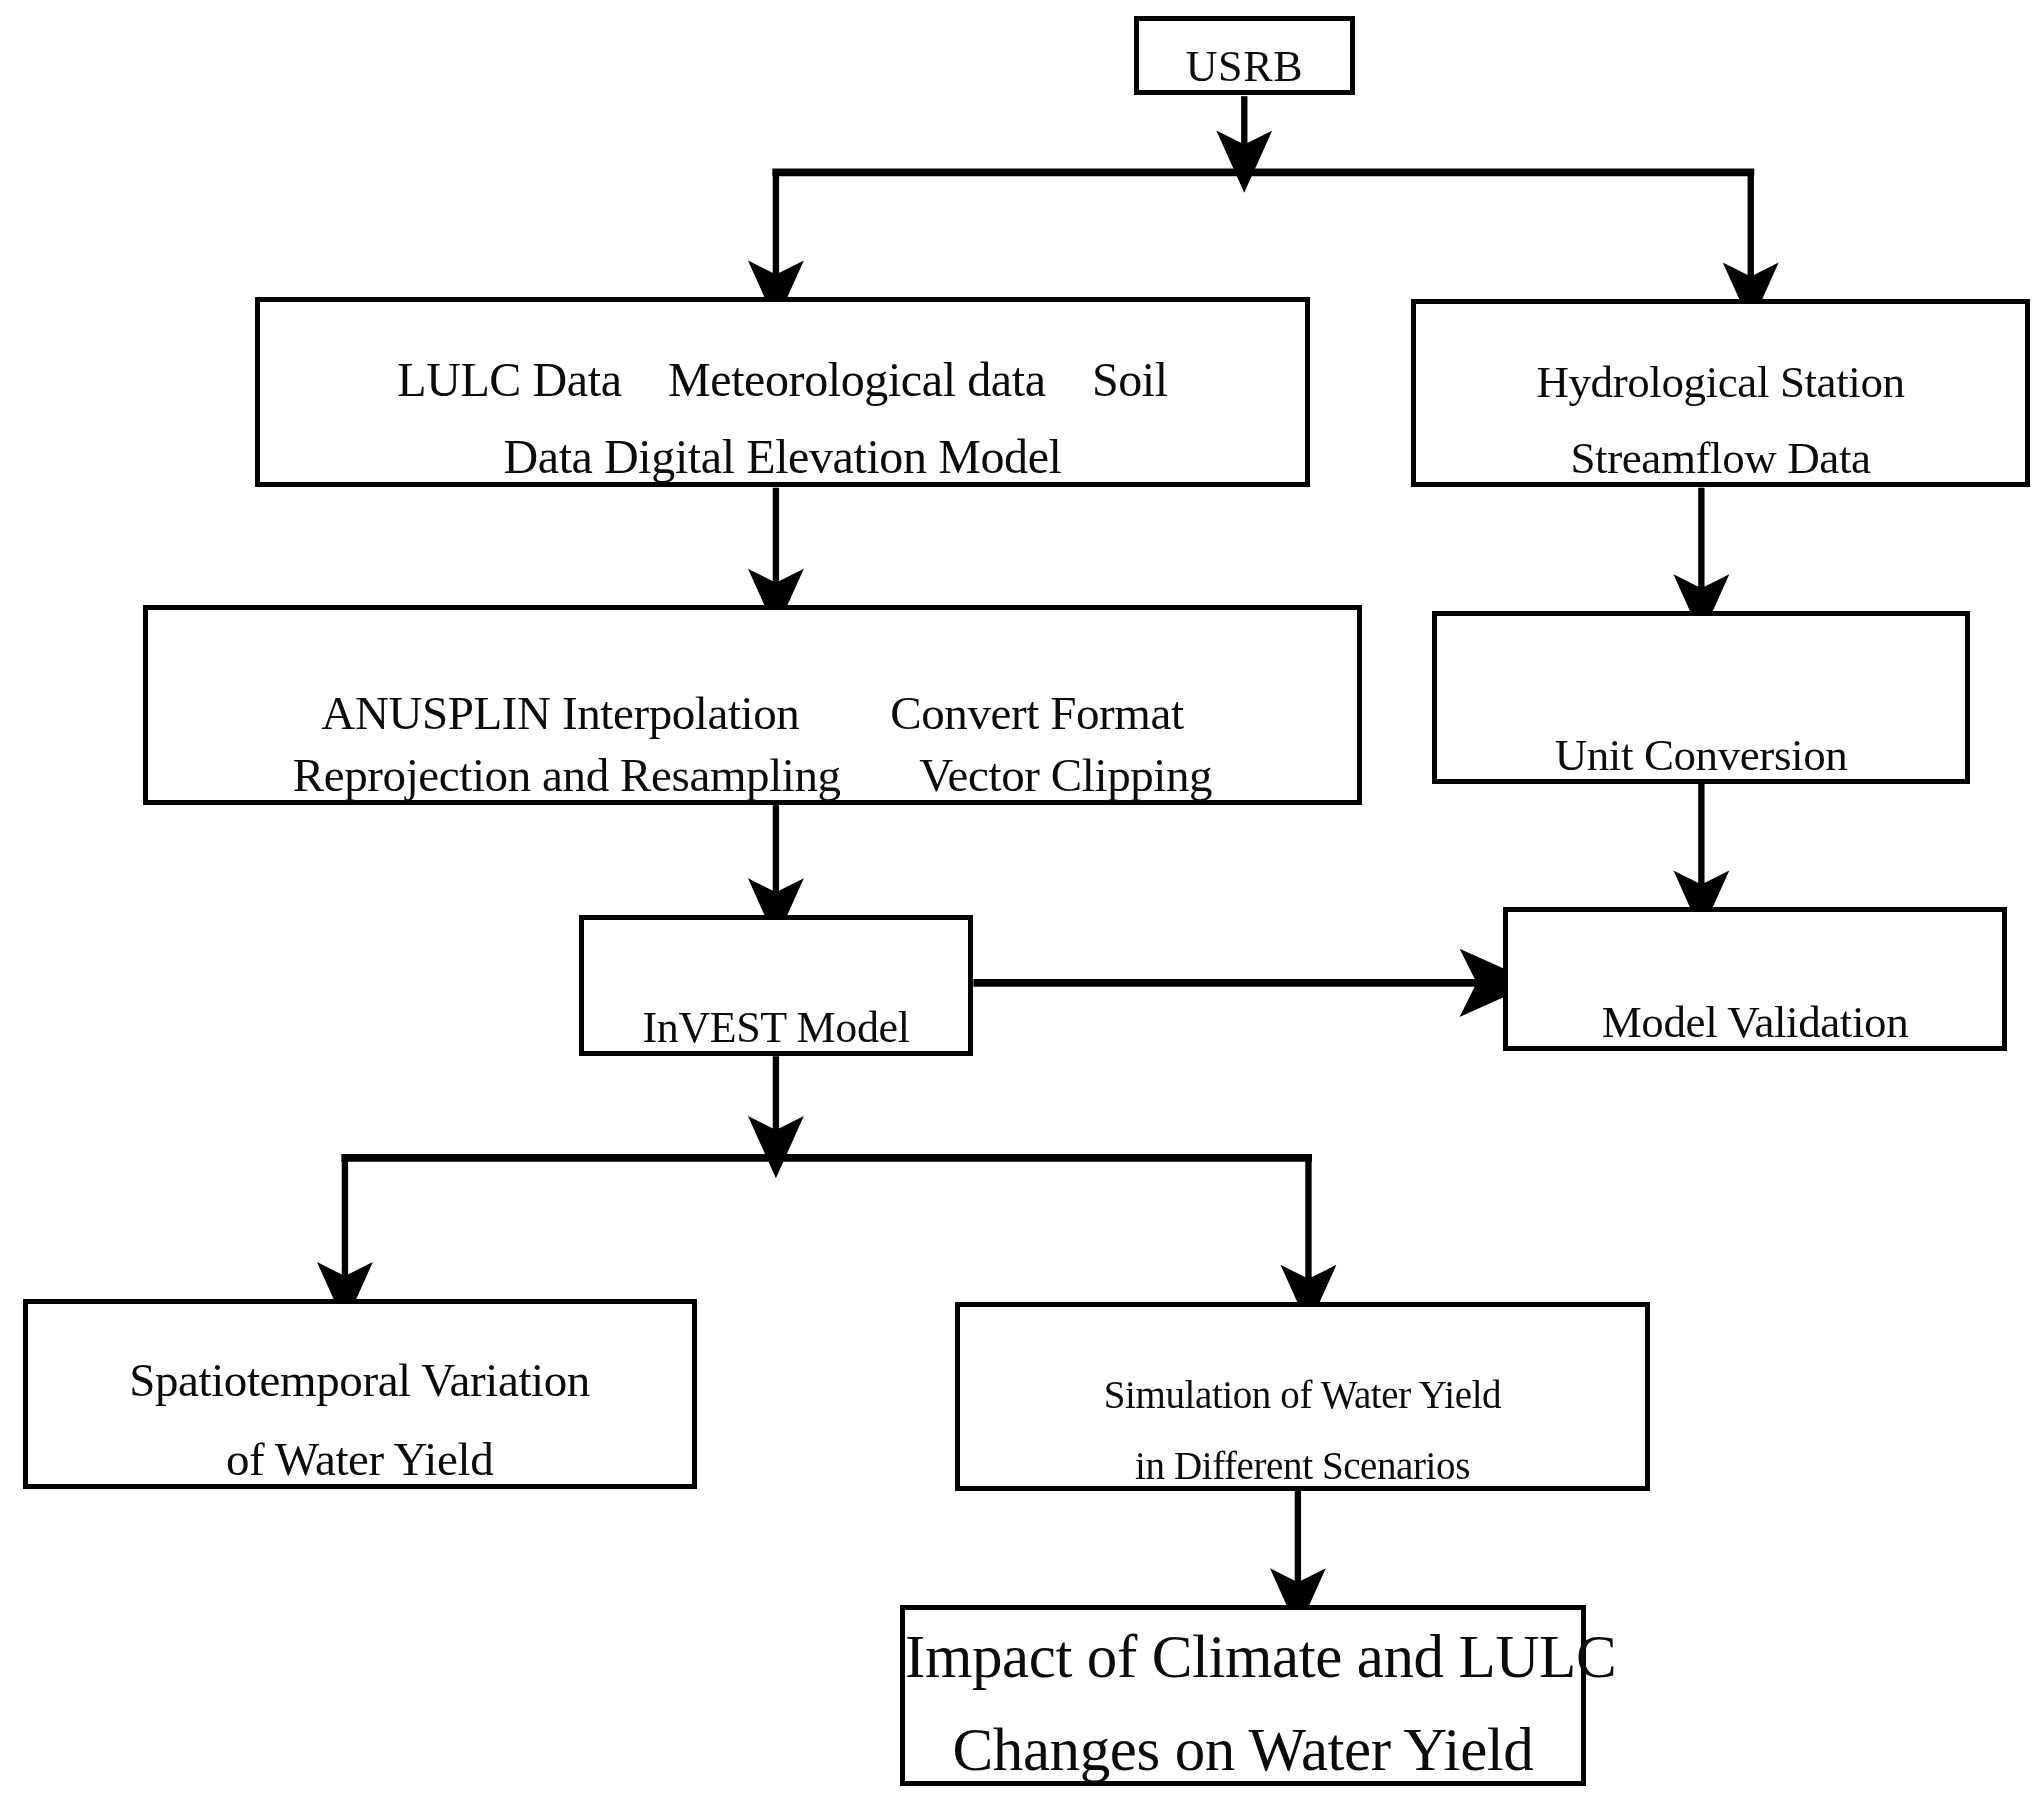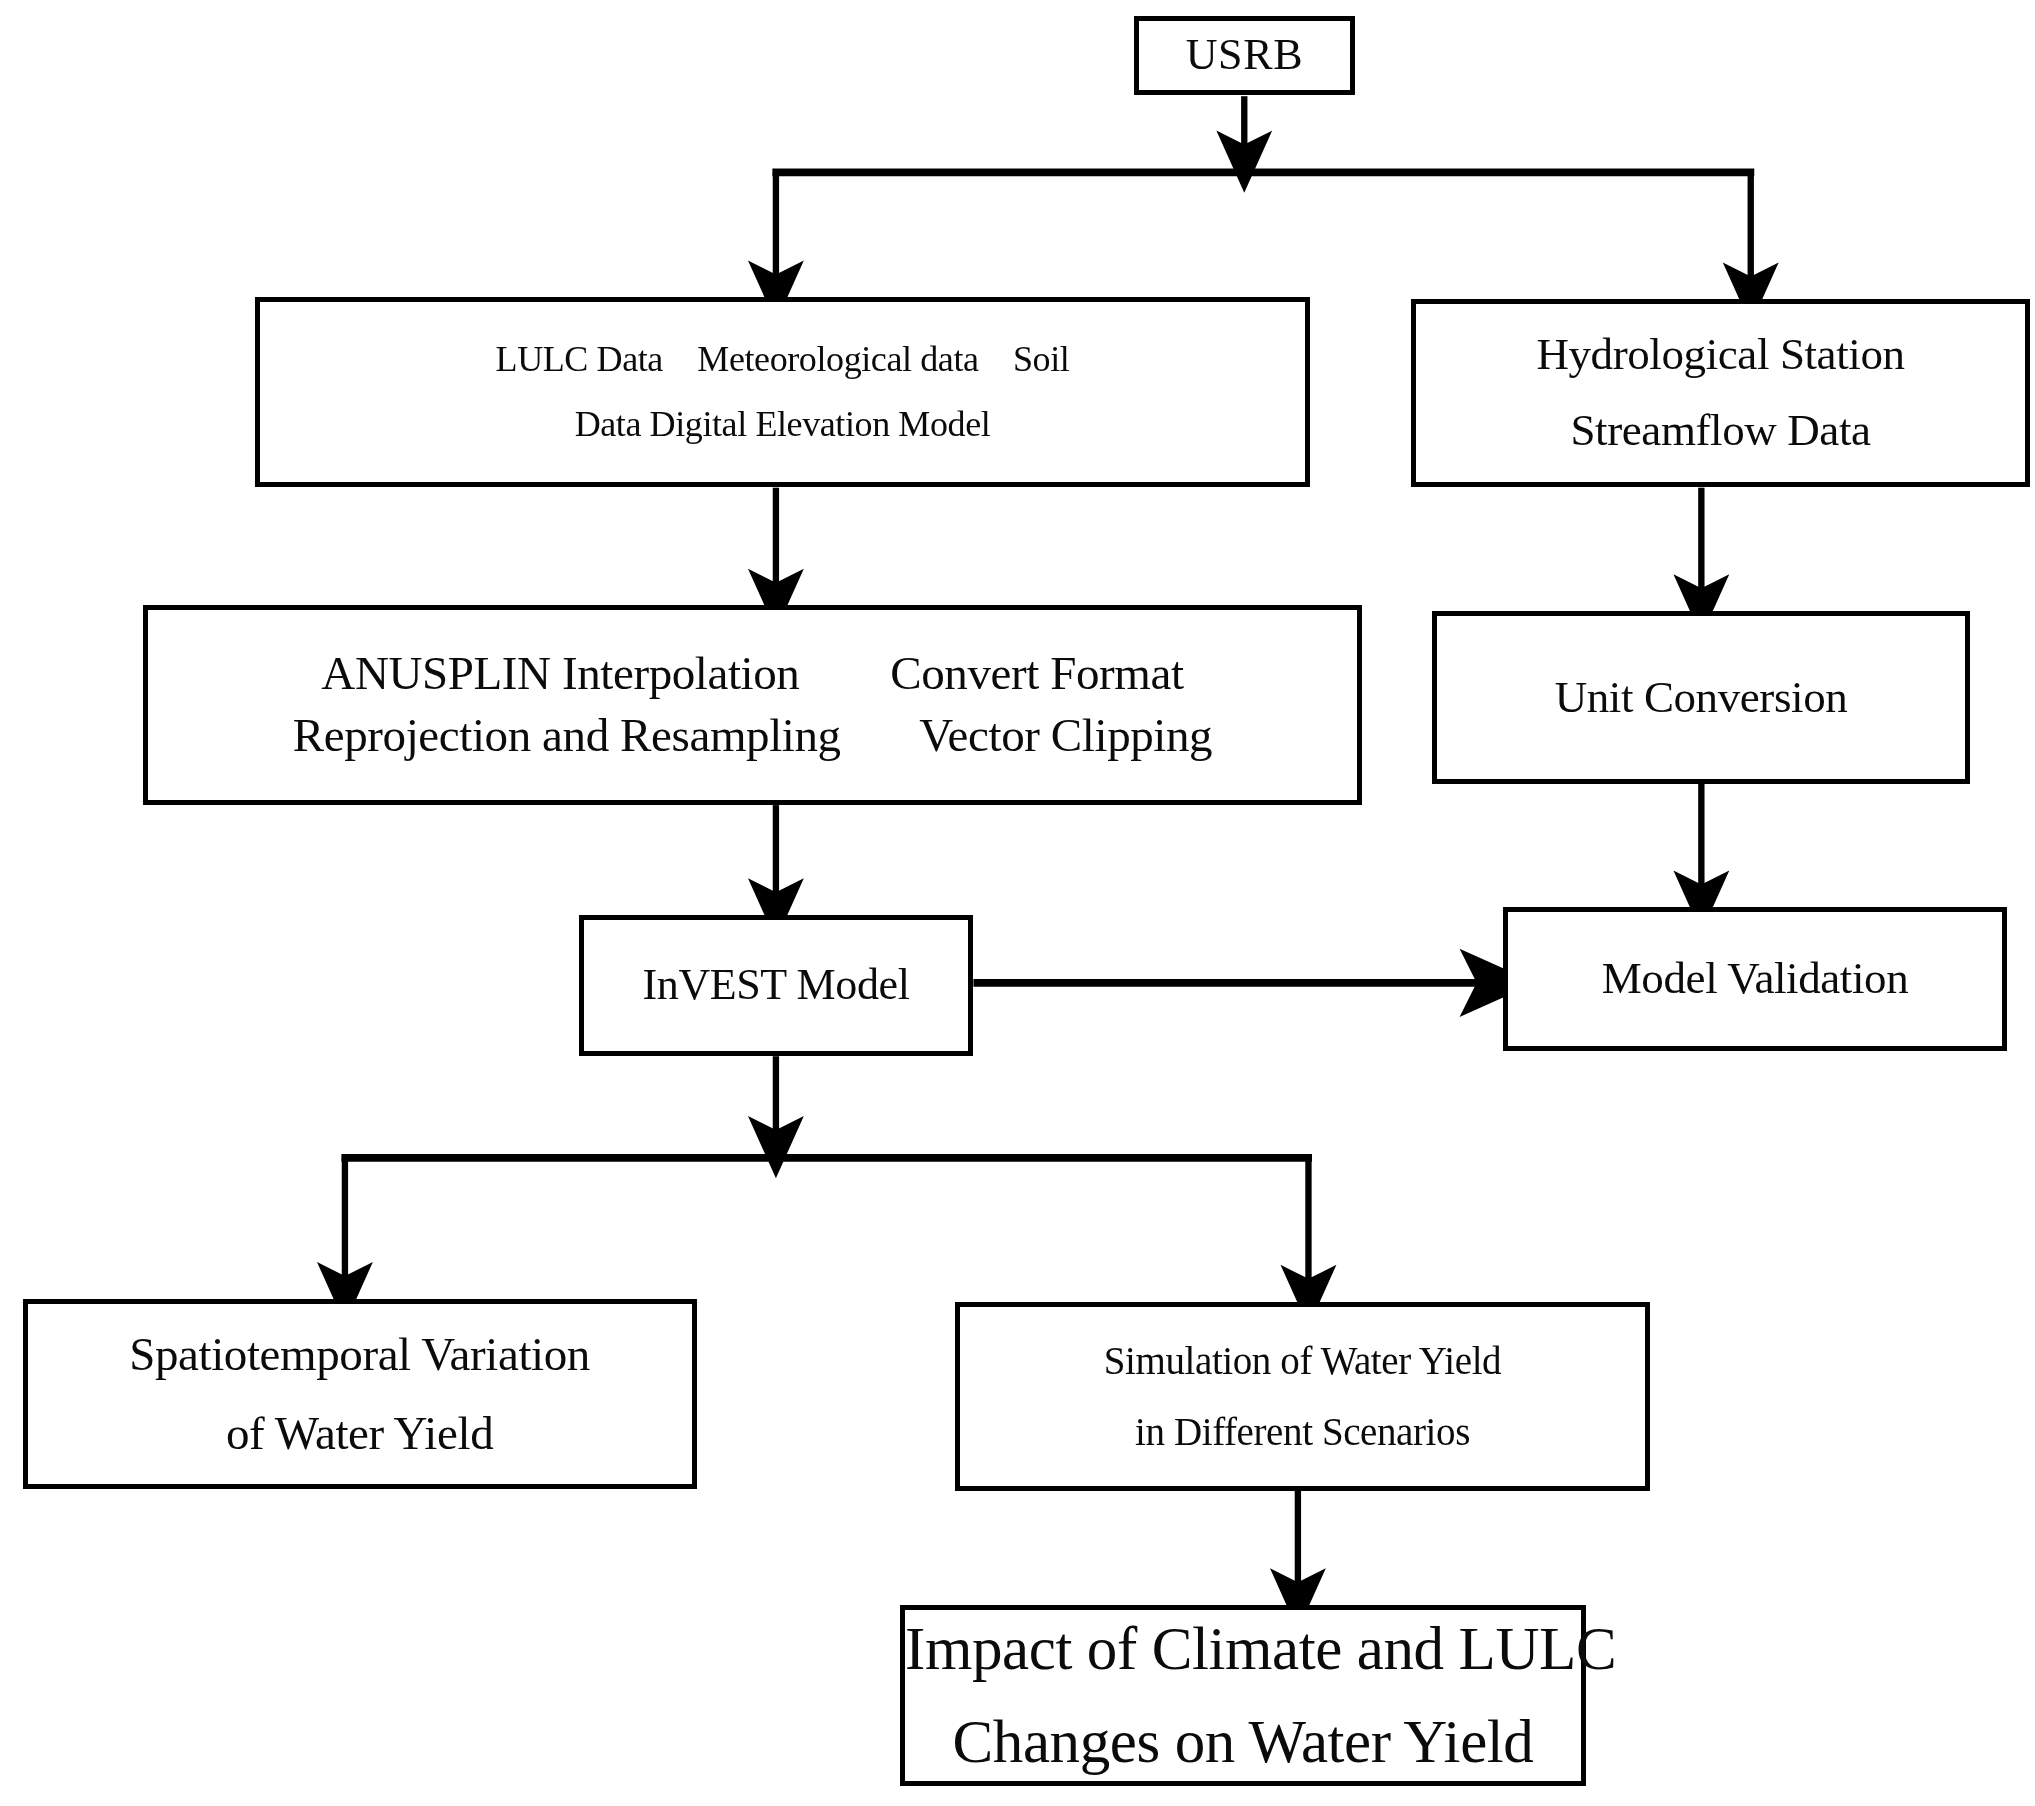--- a/index.html
+++ b/index.html
@@ -24,37 +24,37 @@
     pointer-events: none;
   }
   .node {
     position: absolute;
     box-sizing: border-box;
     border: 5px solid #000000;
     background: #ffffff;
     display: flex;
     flex-direction: column;
     align-items: center;
-    justify-content: center;
+    justify-content: flex-end;
     text-align: center;
     color: #0b0b0b;
     line-height: 1.02;
     letter-spacing: -0.4px;
     z-index: 5;
   }
   .node .ln {
     display: block;
     white-space: pre;
     width: 100%;
   }
   
   #node-usrb      { left:1134px; top:16px;   width:221px;  height:79px; font-size:44px; }
   #node-usrb .ln  { letter-spacing: 0.7px; }
 
-  #node-input-data { left:255px;  top:297px;  width:1055px; height:190px; font-size:36px; }
+  #node-input-data { left:255px;  top:297px;  width:1055px; height:190px; font-size:48px; }
   #node-input-data .ln:first-child { margin-bottom: 28px; }
 
   #node-hydro-data { left:1411px; top:299px;  width:619px;  height:188px; font-size:45px; }
   #node-hydro-data .ln:first-child { margin-bottom: 30px; }
 
   #node-preprocess { left:143px;  top:605px;  width:1219px; height:200px; font-size:47px; }
   #node-preprocess .ln:first-child { margin-bottom: 14px; }
 
   #node-unit-conversion { left:1432px; top:611px;  width:538px;  height:173px; font-size:45px; }
 

